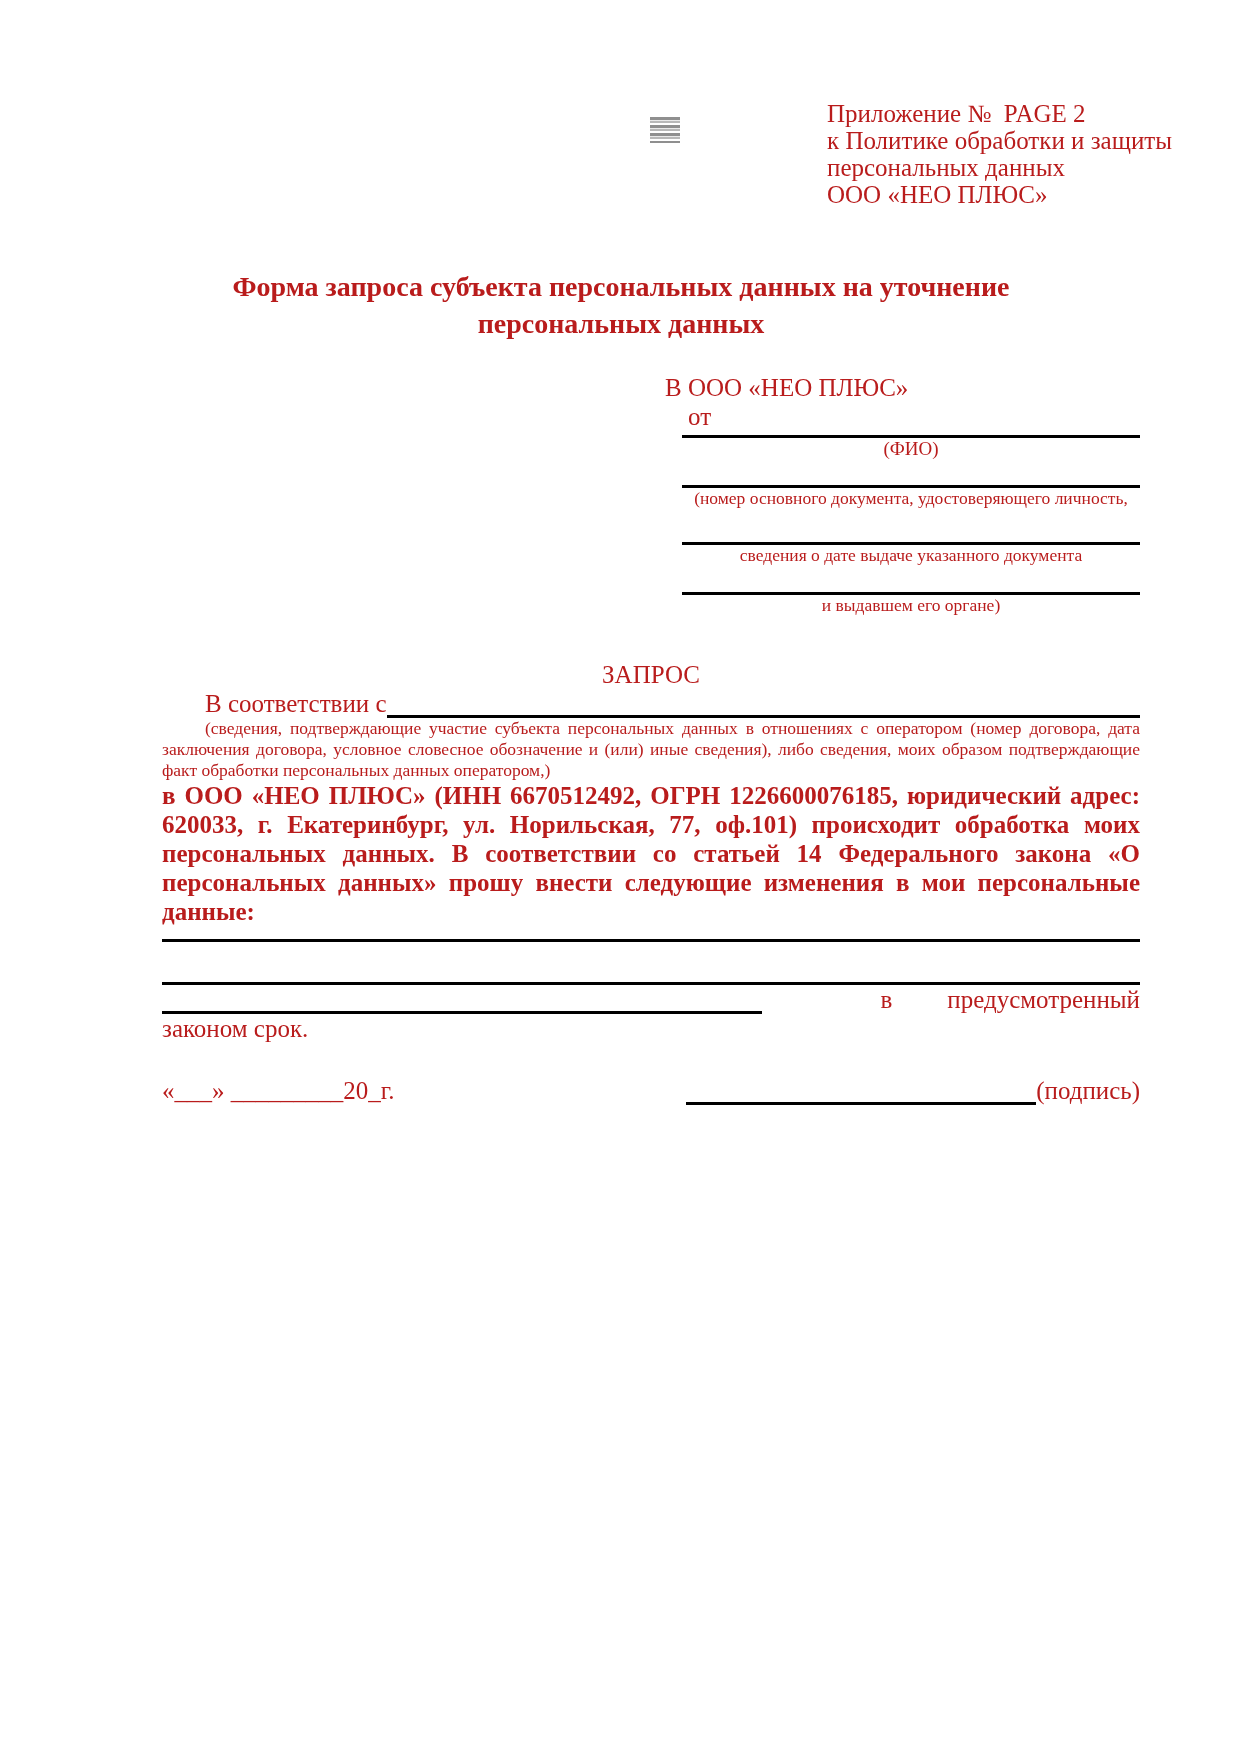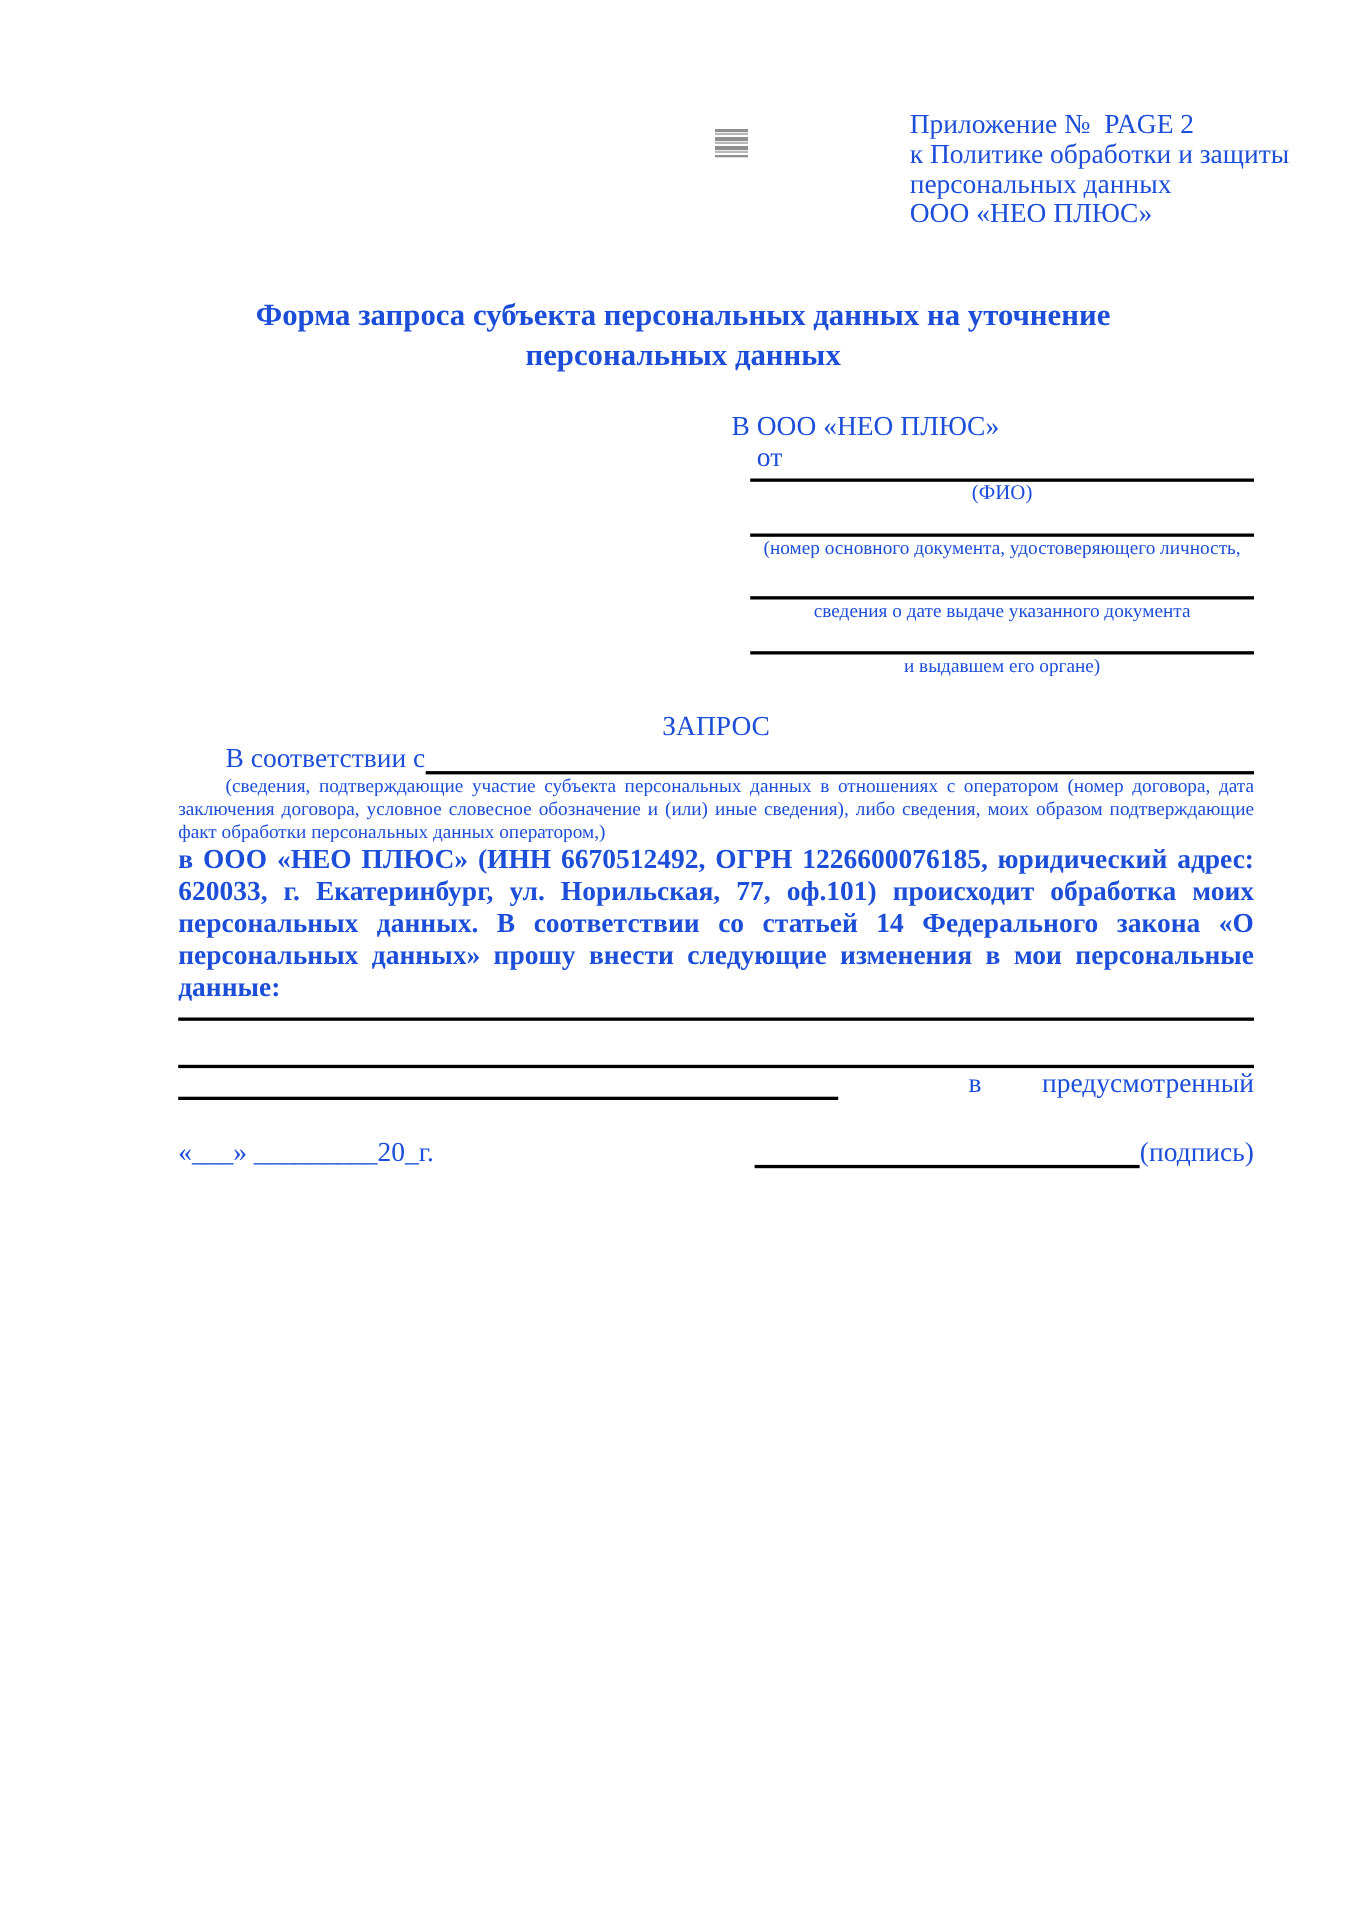--- a/index.html
+++ b/index.html
@@ -2,21 +2,21 @@
 <html><head>
 <meta charset="utf-8">
 <style>
   * { box-sizing: border-box; }
   html, body { margin: 0; padding: 0; background: #ffffff; }
   .page {
     position: relative;
     width: 1242px;
     height: 1755px;
     background: #ffffff;
-    color: #1d4ed8;
+    color: #b91c1c;
     font-family: "Liberation Serif", "DejaVu Serif", serif;
     font-size: 25px;
     line-height: 29px;
     overflow: hidden;
   }
   
   .artifact {
     position: absolute; left: 650px; top: 117px; width: 30px; height: 26px;
     background: repeating-linear-gradient(180deg,
       #8f8f8f 0 3px, #e9e9e9 3px 4px, #b8b8b8 4px 6px, #ffffff 6px 8px);
@@ -29,21 +29,21 @@
   }
   .content { margin-left: 162px; width: 978px; }
   .to-line   { margin: 31px 0 0 503px; }
   .from-line { margin-left: 526px; }
   .fills { margin-left: 520px; width: 458px; }
   .slot { border-bottom: 3px solid #000; }
   .s1 { height: 7px; }  .s2 { height: 28px; }
   .s3 { height: 37px; } .s4 { height: 30px; }
   .cap { text-align: center; font-size: 17.5px; line-height: 20px; }
   .cap-fio { text-align: center; font-size: 19px; line-height: 22px; }
-  .heading { text-align: center; margin-top: 31px; }
+  .heading { text-align: center; margin-top: 45px; }
   .flexline { display: flex; align-items: flex-end; }
   .indent { width: 43px; flex: none; }
   .blank { border-bottom: 3px solid #000; height: 24px; }
   .grow { flex: 1 1 auto; }
   .fine { font-size: 17.5px; line-height: 21px; text-align: justify; text-indent: 43px; }
   .body-par { margin: 0; text-align: justify; font-weight: bold; }
   .full-slot-a { border-bottom: 3px solid #000; height: 16px; }
   .full-slot-b { border-bottom: 3px solid #000; height: 43px; }
   .reply-first { margin: 4px 0 0; text-indent: 101px; }
   .reply-second { display: flex; align-items: flex-end; }
@@ -105,20 +105,21 @@
 
 
     <div class="reply-second">
       <span class="addr-blank"></span>
       <span class="grow"></span>
       <span>в</span>
       <span class="midgap"></span>
       <span>предусмотренный</span>
     </div>
 
+    <div>законом срок.</div>
 
     <div class="bottom-row">
       <span>«___» _________20_г.</span>
       <span class="sig-group">
         <span class="sig-blank"></span>
         <span>(подпись)</span>
       </span>
     </div>
 
   </div>

